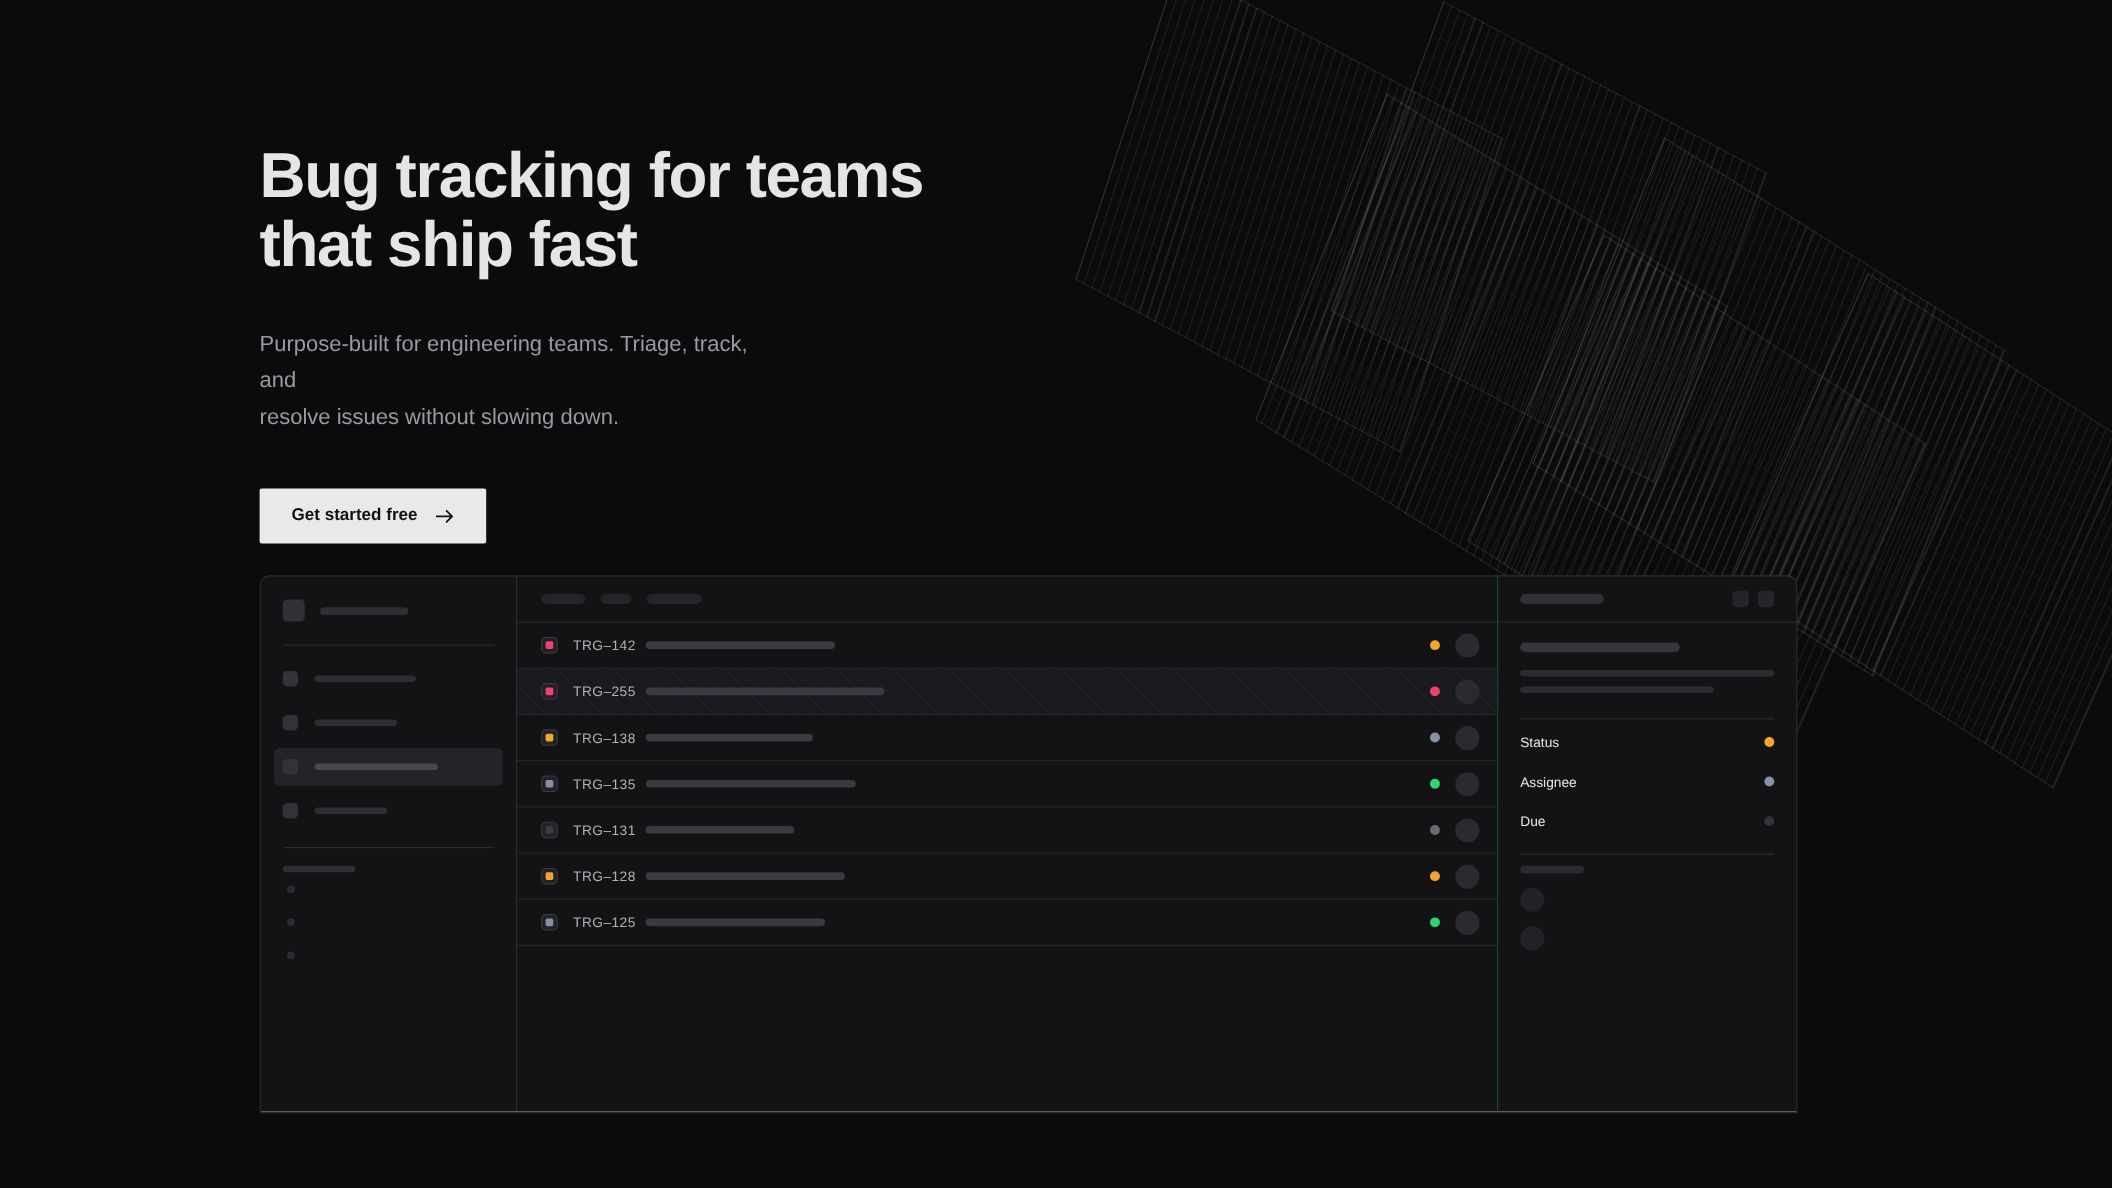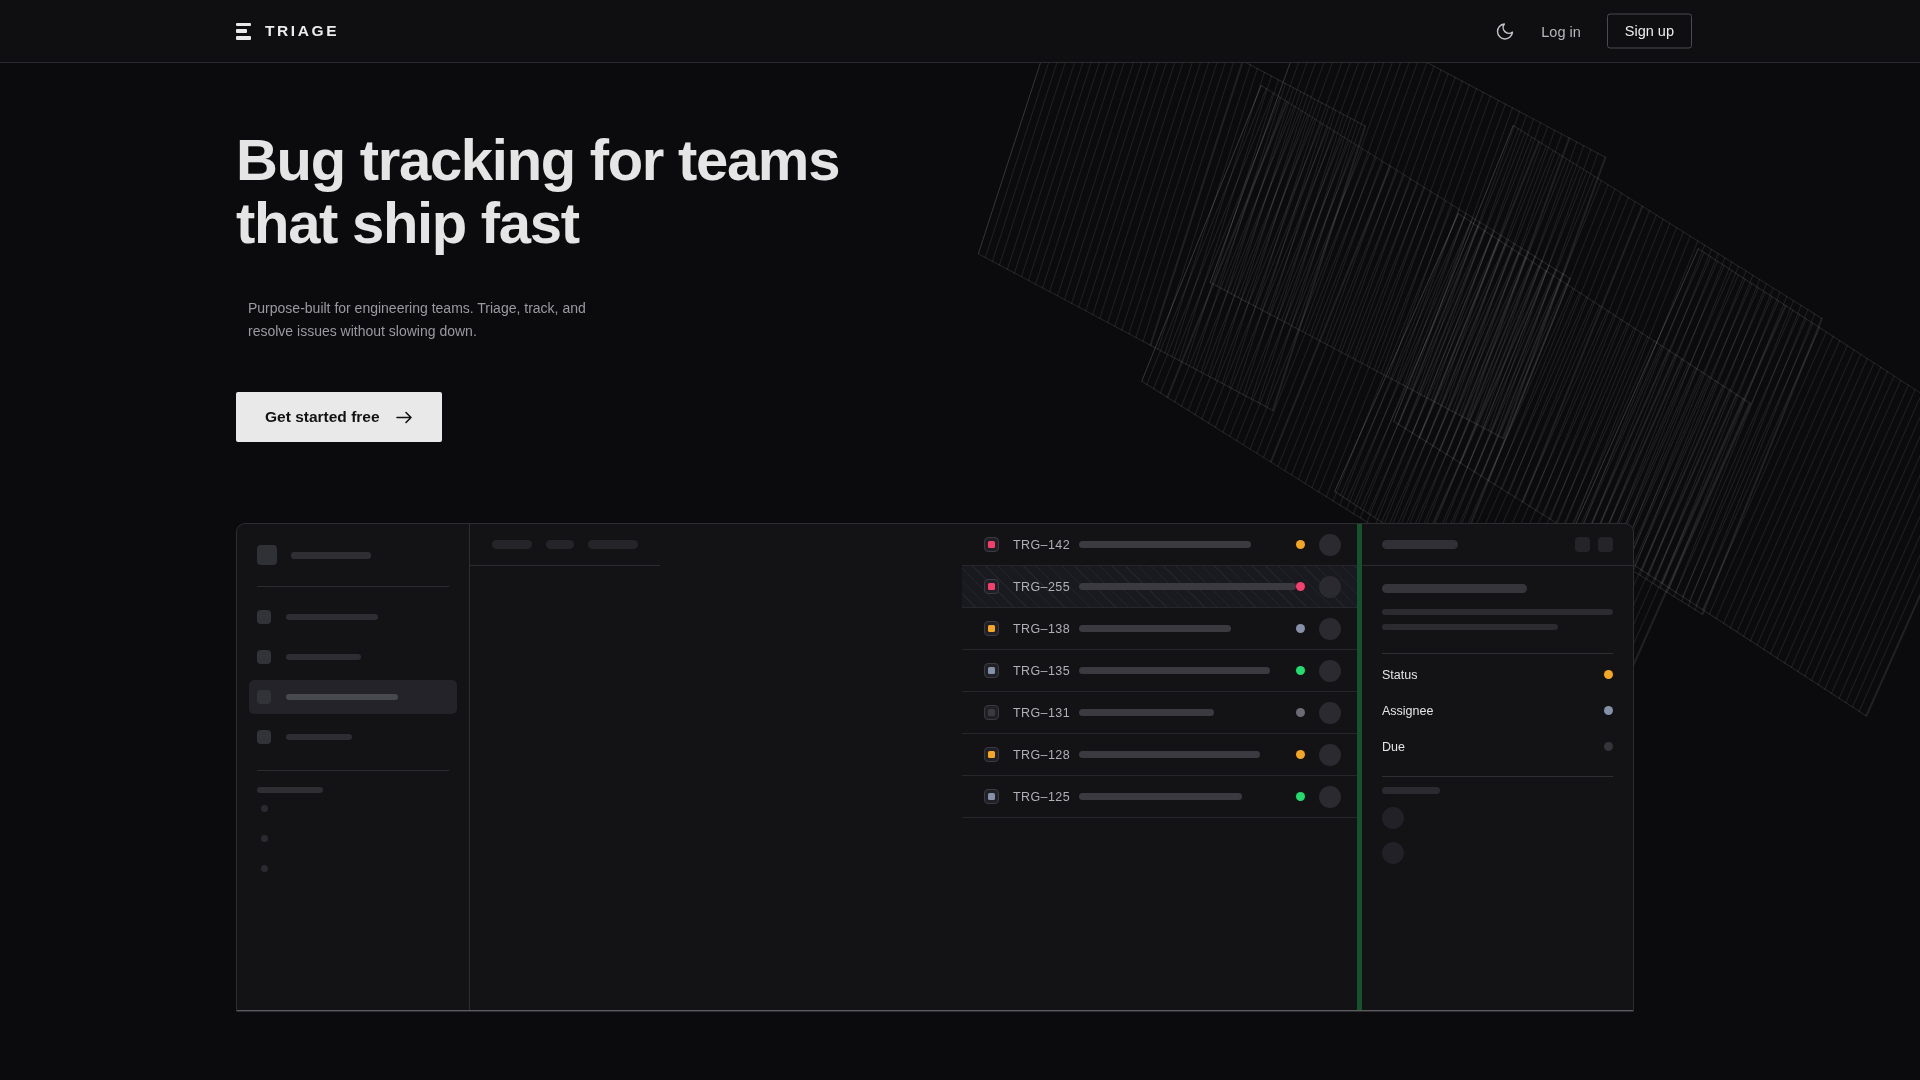--- a/index.html
+++ b/index.html
@@ -46,22 +46,22 @@
     padding: 8px 17px 9px; border-radius: 3px; cursor: pointer;
   }
 
   
   .hero { position: absolute; left: 236px; top: 128px; z-index: 20; width: 760px; }
   .hero h1 {
     font-size: 58px; line-height: 1.09; font-weight: 700;
     color: #e5e5e5; letter-spacing: -1.3px; white-space: pre-line;
   }
   .hero p {
-    margin-top: 43px; font-size: 14px; line-height: 1.63;
-    color: #9a9aa0; max-width: 470px; white-space: pre-line; margin-left: 12px;
+    margin-top: 43px; font-size: 20px; line-height: 1.63;
+    color: #9a9aa0; max-width: 470px; white-space: pre-line;
   }
   .cta {
     margin-top: 49px; display: inline-flex; align-items: center; gap: 16px;
     background: #e9e9e9; color: #121214;
     font-size: 15.5px; font-weight: 600; font-family: inherit;
     padding: 16px 29px; border: none; border-radius: 2px; cursor: pointer;
   }
   .cta svg { display: block; }
 
   
@@ -107,21 +107,21 @@
   }
   .sb-item.active { background: #232329; }
   .sb-item .dot { width: 14px; height: 14px; border-radius: 4px; background: #323239; flex: 0 0 14px; }
   .sb-item .bar { height: 6px; border-radius: 3px; background: #2d2d33; }
   .sb-item.active .bar { background: #48484f; }
   .sb-section { padding-top: 16px; }
   .sb-sub { display: flex; align-items: center; height: 30px; }
   .sb-sub .d { width: 7px; height: 7px; border-radius: 50%; background: #2a2a31; margin-left: 4px; }
 
   
-  .mock-list { flex: 1 1 auto; border-right: 5px solid #14532d; display: flex; flex-direction: row; justify-content: space-between; }
+  .mock-list { flex: 1 1 auto; border-right: 1px solid #14532d; display: flex; flex-direction: column; }
   .list-toolbar {
     height: 42px; display: flex; align-items: center; gap: 14px;
     padding: 0 22px; border-bottom: 1px solid #2a2a2f;
   }
   .chip { height: 9px; border-radius: 5px; background: #252529; }
   .row {
     display: flex; align-items: center; height: 42px;
     padding: 0 16px 0 22px; border-bottom: 1px solid #26262b;
     position: relative;
   }
@@ -178,39 +178,20 @@
 
   <div class="decor">
     <div class="slab s1"></div>
     <div class="slab s2"></div>
     <div class="slab s3"></div>
     <div class="slab s4"></div>
     <div class="slab s5"></div>
     <div class="slab s6"></div>
   </div>
 
-  <div class="header">
-    <div class="brand">
-      <span class="logo-mark">
-        <i></i>
-          <i></i>
-          <i></i>
-      </span>
-      <span class="brand-name">TRIAGE</span>
-    </div>
-    <div class="header-right">
-      <span class="moon-icon">
-        <svg width="20" height="20" viewBox="0 0 24 24" fill="none" stroke="#c3c3c8" stroke-width="1.7" stroke-linecap="round" stroke-linejoin="round">
-          <path d="M21 12.8A9 9 0 1111.2 3a7 7 0 009.8 9.8z"></path>
-        </svg>
-      </span>
-      <a class="login-link">Log in</a>
-      <button class="signup-btn">Sign up</button>
-    </div>
-  </div>
 
   <div class="hero">
     <h1>Bug tracking for teams
 that ship fast</h1>
     <p>Purpose-built for engineering teams. Triage, track, and
 resolve issues without slowing down.</p>
     <button class="cta">
       <span>Get started free</span>
       <span>
         <svg width="17" height="13" viewBox="0 0 17 13" fill="none" stroke="#121214" stroke-width="1.6" stroke-linecap="round" stroke-linejoin="round">

